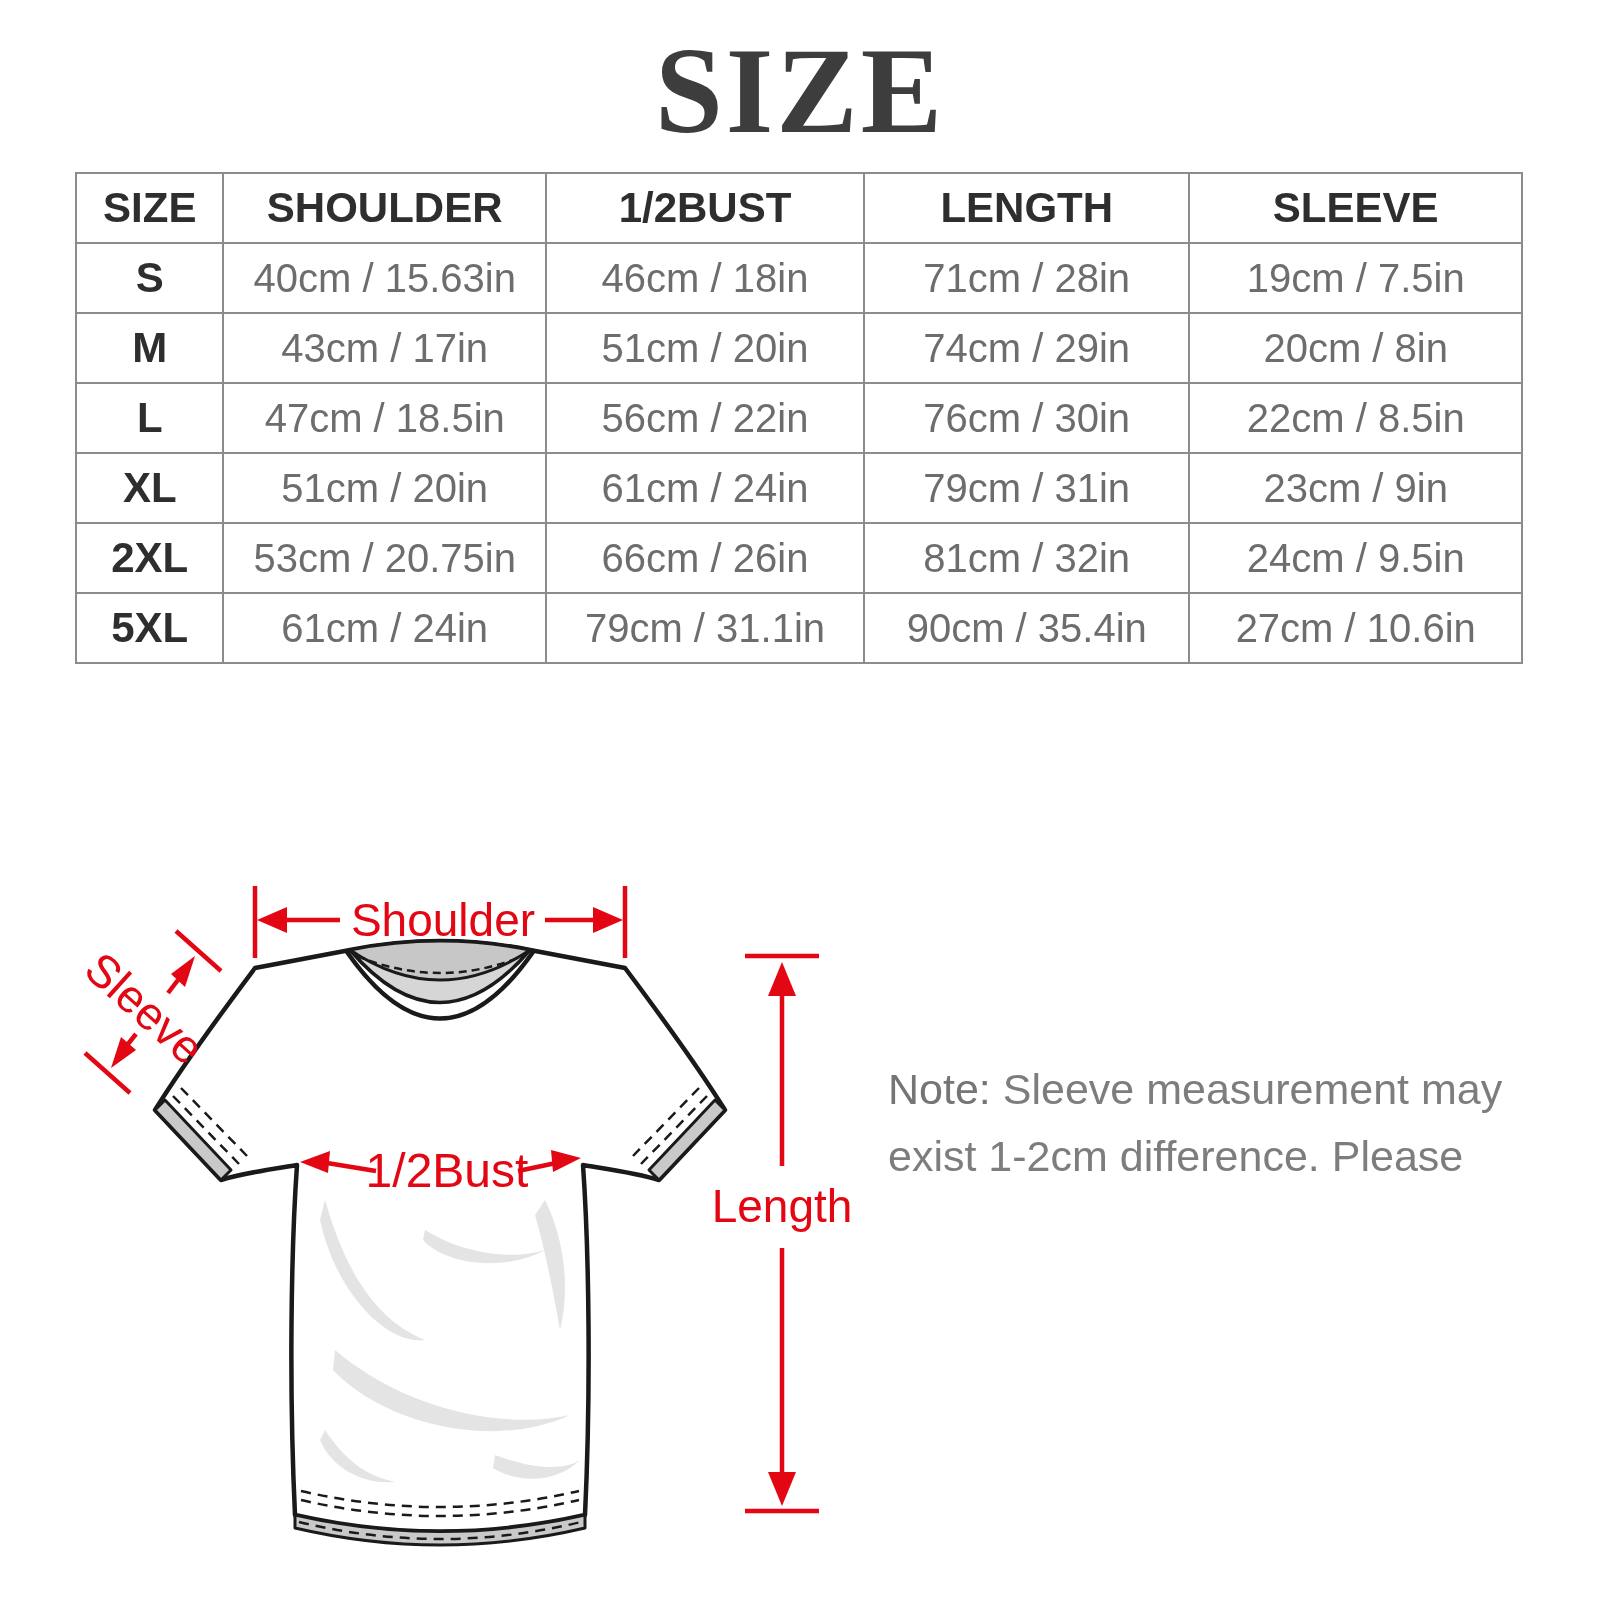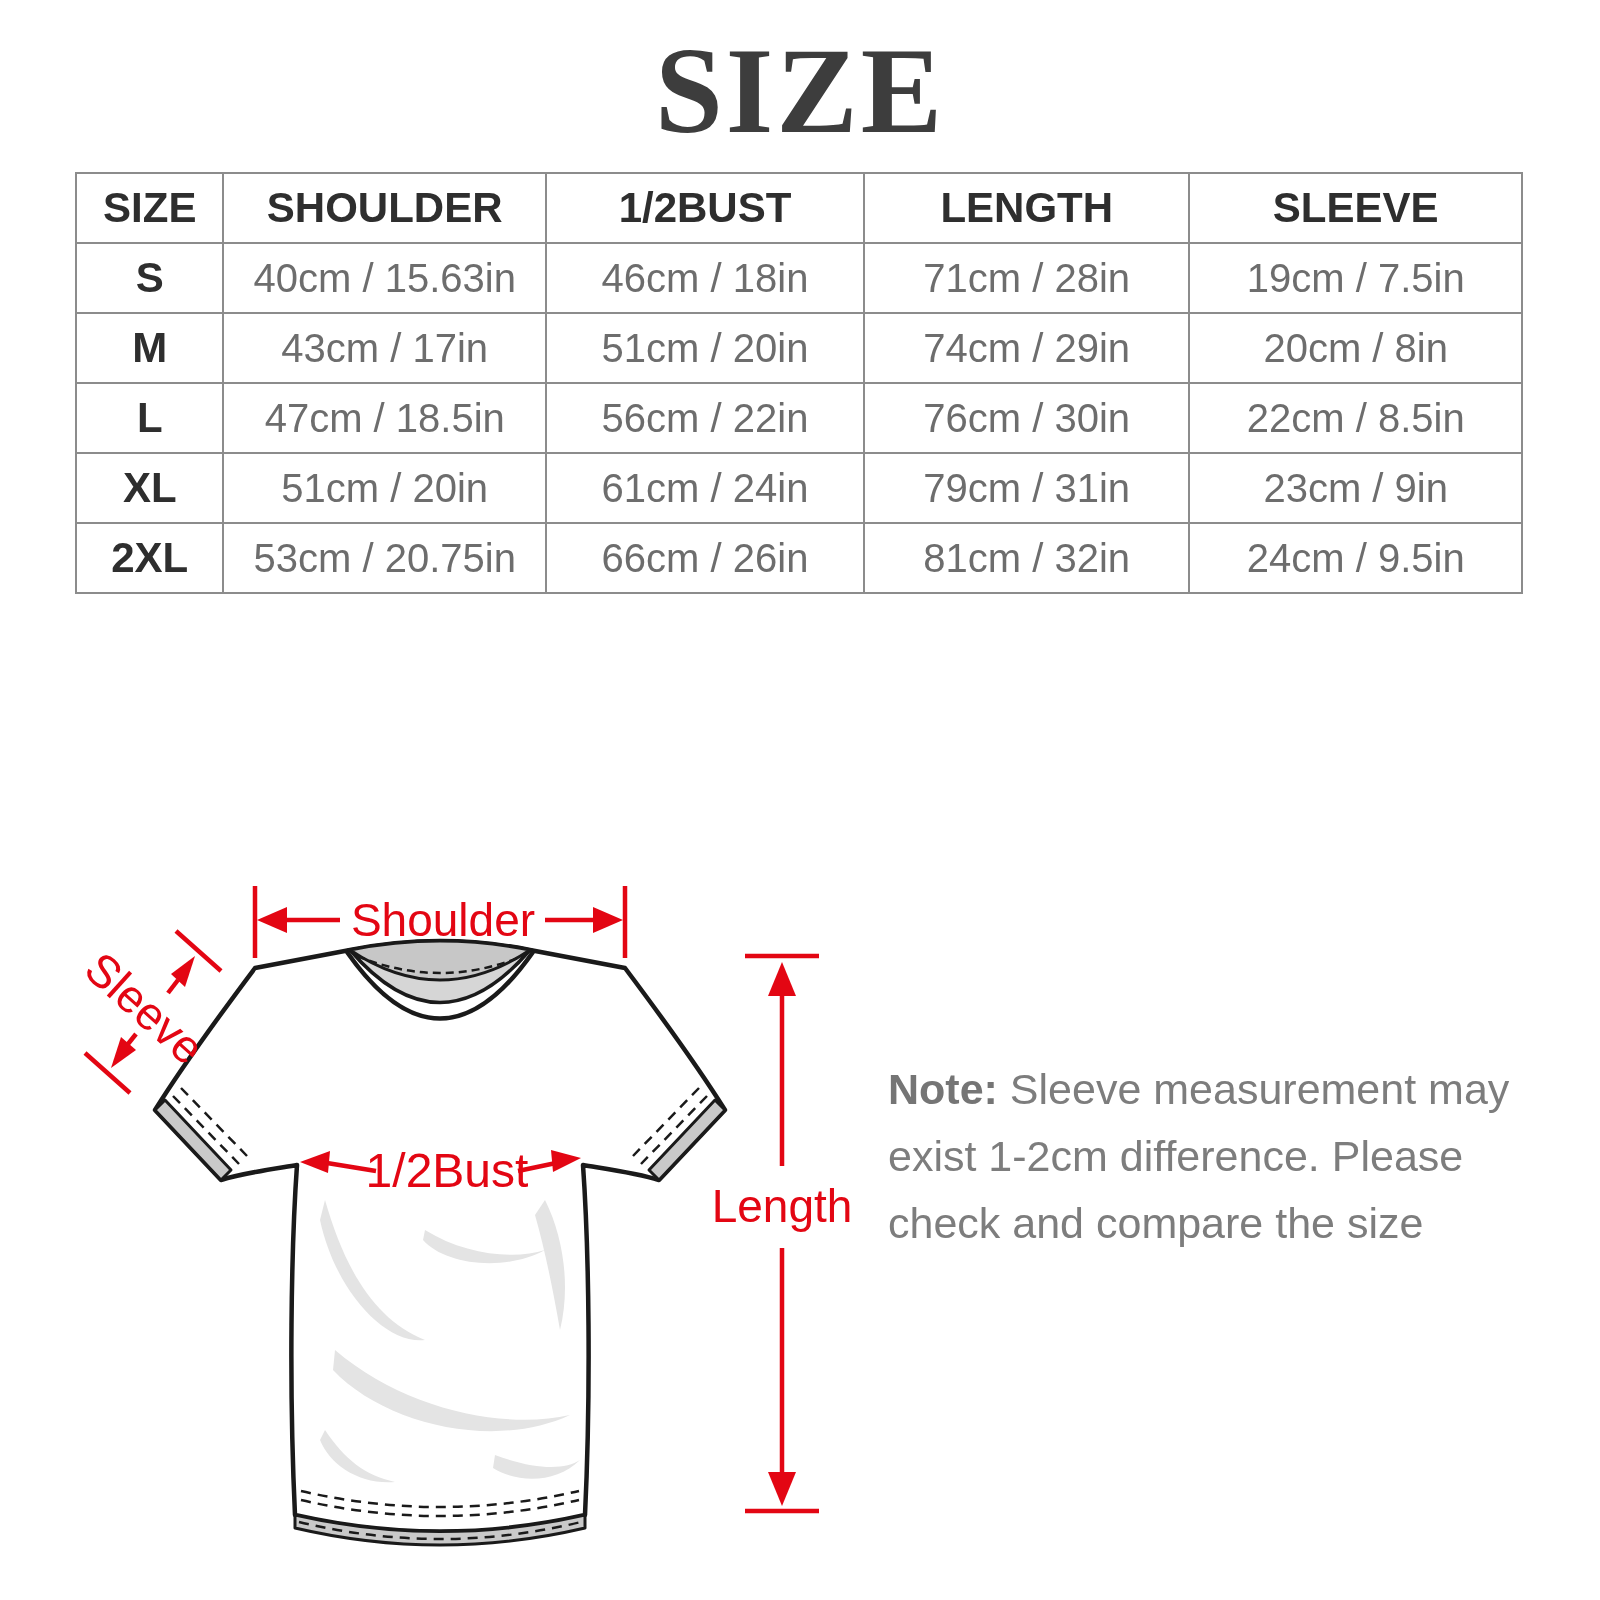--- a/index.html
+++ b/index.html
@@ -23,21 +23,21 @@
     border:2px solid #8c8c8c; height:70px; text-align:center; vertical-align:middle;
   }
   table.size-table th { font-size:42px; font-weight:bold; color:#2e2e2e; }
   td.cell-size { font-size:42px; font-weight:bold; color:#2e2e2e; }
   td.cell-val { font-size:40px; font-weight:normal; color:#6d6d6d;margin-left:24px; }
   .diagram-wrap { position:absolute; left:75px; top:870px; width:780px; height:700px; }
   .note {
     position:absolute; left:888px; top:1056px; width:660px;
     font-size:43px; line-height:67px; color:#7d7d7d; white-space:nowrap;
   }
-  .note b { font-weight:bold; color:#757575;text-align:right; }
+  .note b { font-weight:normal; color:#757575;text-align:right; }
   
   .outline { fill:#ffffff; stroke:#1a1a1a; stroke-width:4.5; stroke-linejoin:round; }
   .grayfill { fill:#c9c9c9; stroke:#1a1a1a; stroke-width:3; stroke-linejoin:round; }
   .collar-light { fill:#d6d6d6; stroke:#1a1a1a; stroke-width:3.5; }
   .collar-band { fill:#c7c7c7; stroke:#1a1a1a; stroke-width:3; }
   .stitch { fill:none; stroke:#1a1a1a; stroke-width:2.5; stroke-dasharray:10 7; }
   .wrinkle { fill:#e4e4e4; stroke:none; }
   .red-line { stroke:var(--accent); stroke-width:4.5; fill:none; }
   .red-fill { fill:var(--accent); stroke:none; }
   .red-text { fill:var(--accent); font-family:"Liberation Sans","DejaVu Sans",sans-serif; }
@@ -92,20 +92,27 @@
       <td class="cell-val">61cm / 24in</td>
       <td class="cell-val">79cm / 31in</td>
       <td class="cell-val">23cm / 9in</td>
     </tr>
     <tr>
       <td class="cell-size">2XL</td>
       <td class="cell-val">53cm / 20.75in</td>
       <td class="cell-val">66cm / 26in</td>
       <td class="cell-val">81cm / 32in</td>
       <td class="cell-val">24cm / 9.5in</td>
+    </tr>
+    <tr>
+      <td class="cell-size">5XL</td>
+      <td class="cell-val">61cm / 24in</td>
+      <td class="cell-val">79cm / 31.1in</td>
+      <td class="cell-val">90cm / 35.4in</td>
+      <td class="cell-val">27cm / 10.6in</td>
     </tr>
   </tbody>
 </table>
 
 <div class="diagram-wrap">
   <svg viewBox="0 0 780 700" width="780" height="700">
 
     <g>
       <path class="outline" d="M 275,80 Q 365,62 455,80 L 550,98 C 583,142 620,192 650,240 L 584,310 C 562,303 532,299 508,295 C 514,380 516,520 510,645 Q 365,678 220,645 C 214,520 216,380 222,295 C 198,299 168,303 146,310 L 80,240 C 110,192 147,142 180,98 Z"></path>
 
@@ -171,14 +178,13 @@
       <path class="red-line" d="M 707,378 L 707,608"></path>
       <polygon class="red-fill" points="707,636 693,602 721,602"></polygon>
       <path class="red-line" d="M 670,641 L 744,641"></path>
     </g>
   </svg>
 </div>
 
 <div class="note">
   <div><b>Note:</b> <span>Sleeve measurement may</span></div>
   <div>exist 1-2cm difference. Please</div>
-  <div>check and compare the size</div>
 </div>
 
 </body></html>

